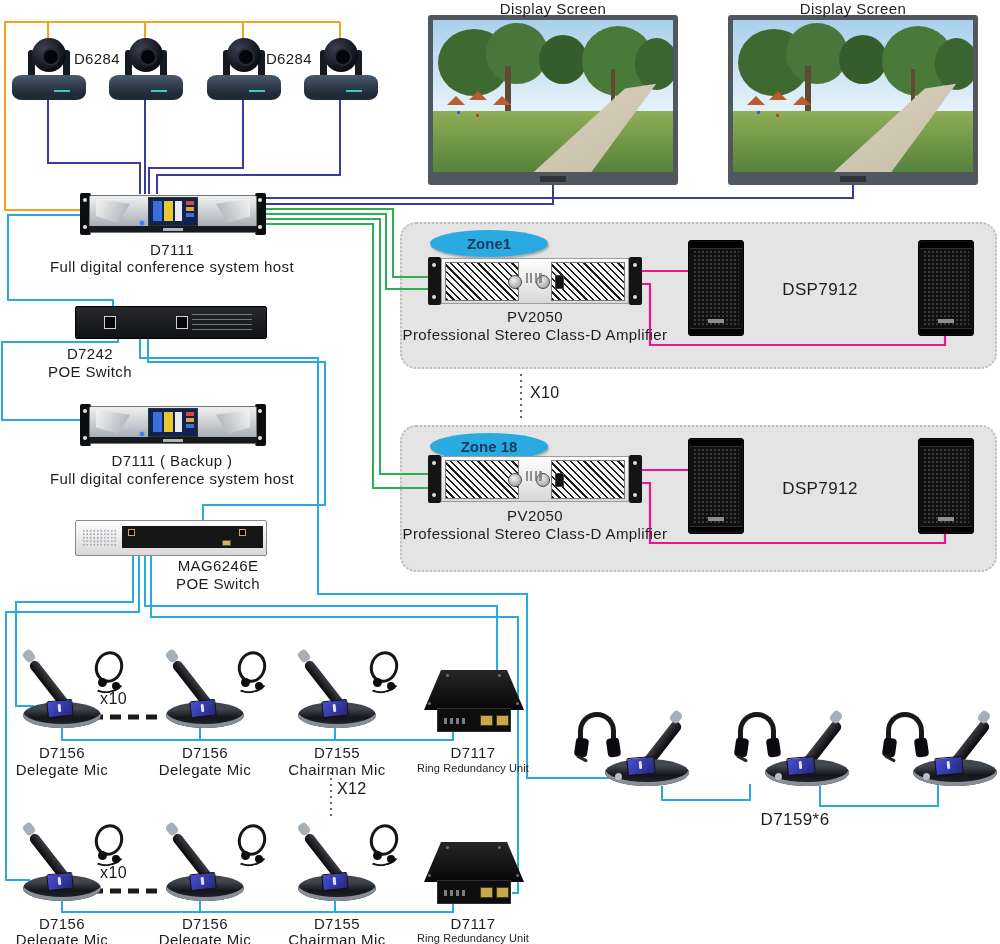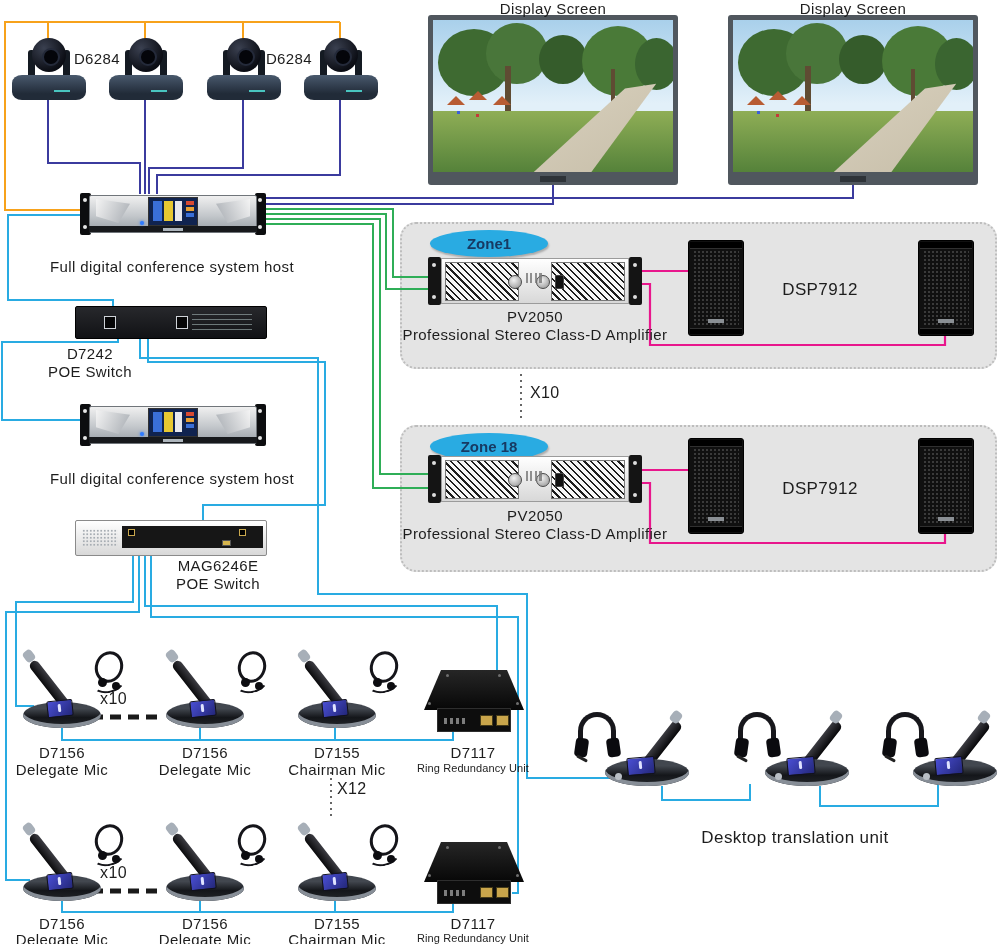--- a/index.html
+++ b/index.html
@@ -311,20 +311,21 @@
         <div class="b2"></div>
         <div class="b3"></div>
         <div class="m1"></div>
         <div class="m2"></div>
         <div class="m3"></div>
     </div>
     <div class="strip"></div>
     <div class="logo"></div>
     <div class="led"></div>
   </div>
+  <div class="lbl" style="left:32px;top:241px;width:280px">D7111</div>
   <div class="lbl" style="left:12px;top:258px;width:320px">Full digital conference system host</div>
 
   <div class="sw1" style="left:75px;top:306px">
     <div class="pg1">
         <div class="p"></div>
         <div class="p"></div>
         <div class="p"></div>
         <div class="p"></div>
         <div class="p"></div>
       </div>
@@ -354,20 +355,21 @@
         <div class="b2"></div>
         <div class="b3"></div>
         <div class="m1"></div>
         <div class="m2"></div>
         <div class="m3"></div>
     </div>
     <div class="strip"></div>
     <div class="logo"></div>
     <div class="led"></div>
   </div>
+  <div class="lbl" style="left:32px;top:452px;width:280px">D7111 ( Backup )</div>
   <div class="lbl" style="left:12px;top:470px;width:320px">Full digital conference system host</div>
 
   <div class="sw2" style="left:75px;top:520px">
     <div class="vents"></div>
     <div class="band"></div>
     <div class="rjgrid">
       <div class="rj"></div>
         <div class="rj"></div>
         <div class="rj"></div>
         <div class="rj"></div>
@@ -626,15 +628,15 @@
         <div class="cupL"></div>
         <div class="cupR"></div>
         <div class="mic"></div>
       </div>
     <div class="boom"></div>
       <div class="tip"></div>
     <div class="base"></div>
       <div class="scrn"></div>
       <div class="btn"></div>
   </div>
-  <div class="lbl big" style="left:675px;top:828px;width:240px">Desktop translation unit</div>
+  <div class="lbl big" style="left:695px;top:810px;width:200px">D7159*6</div>
 
 </div>
 
 </body></html>

